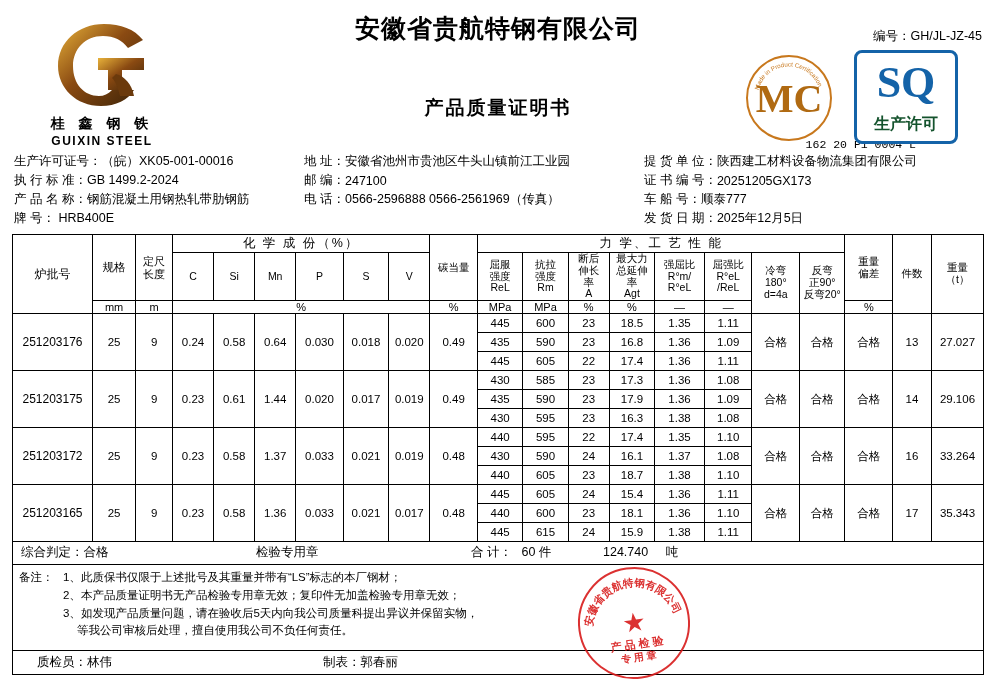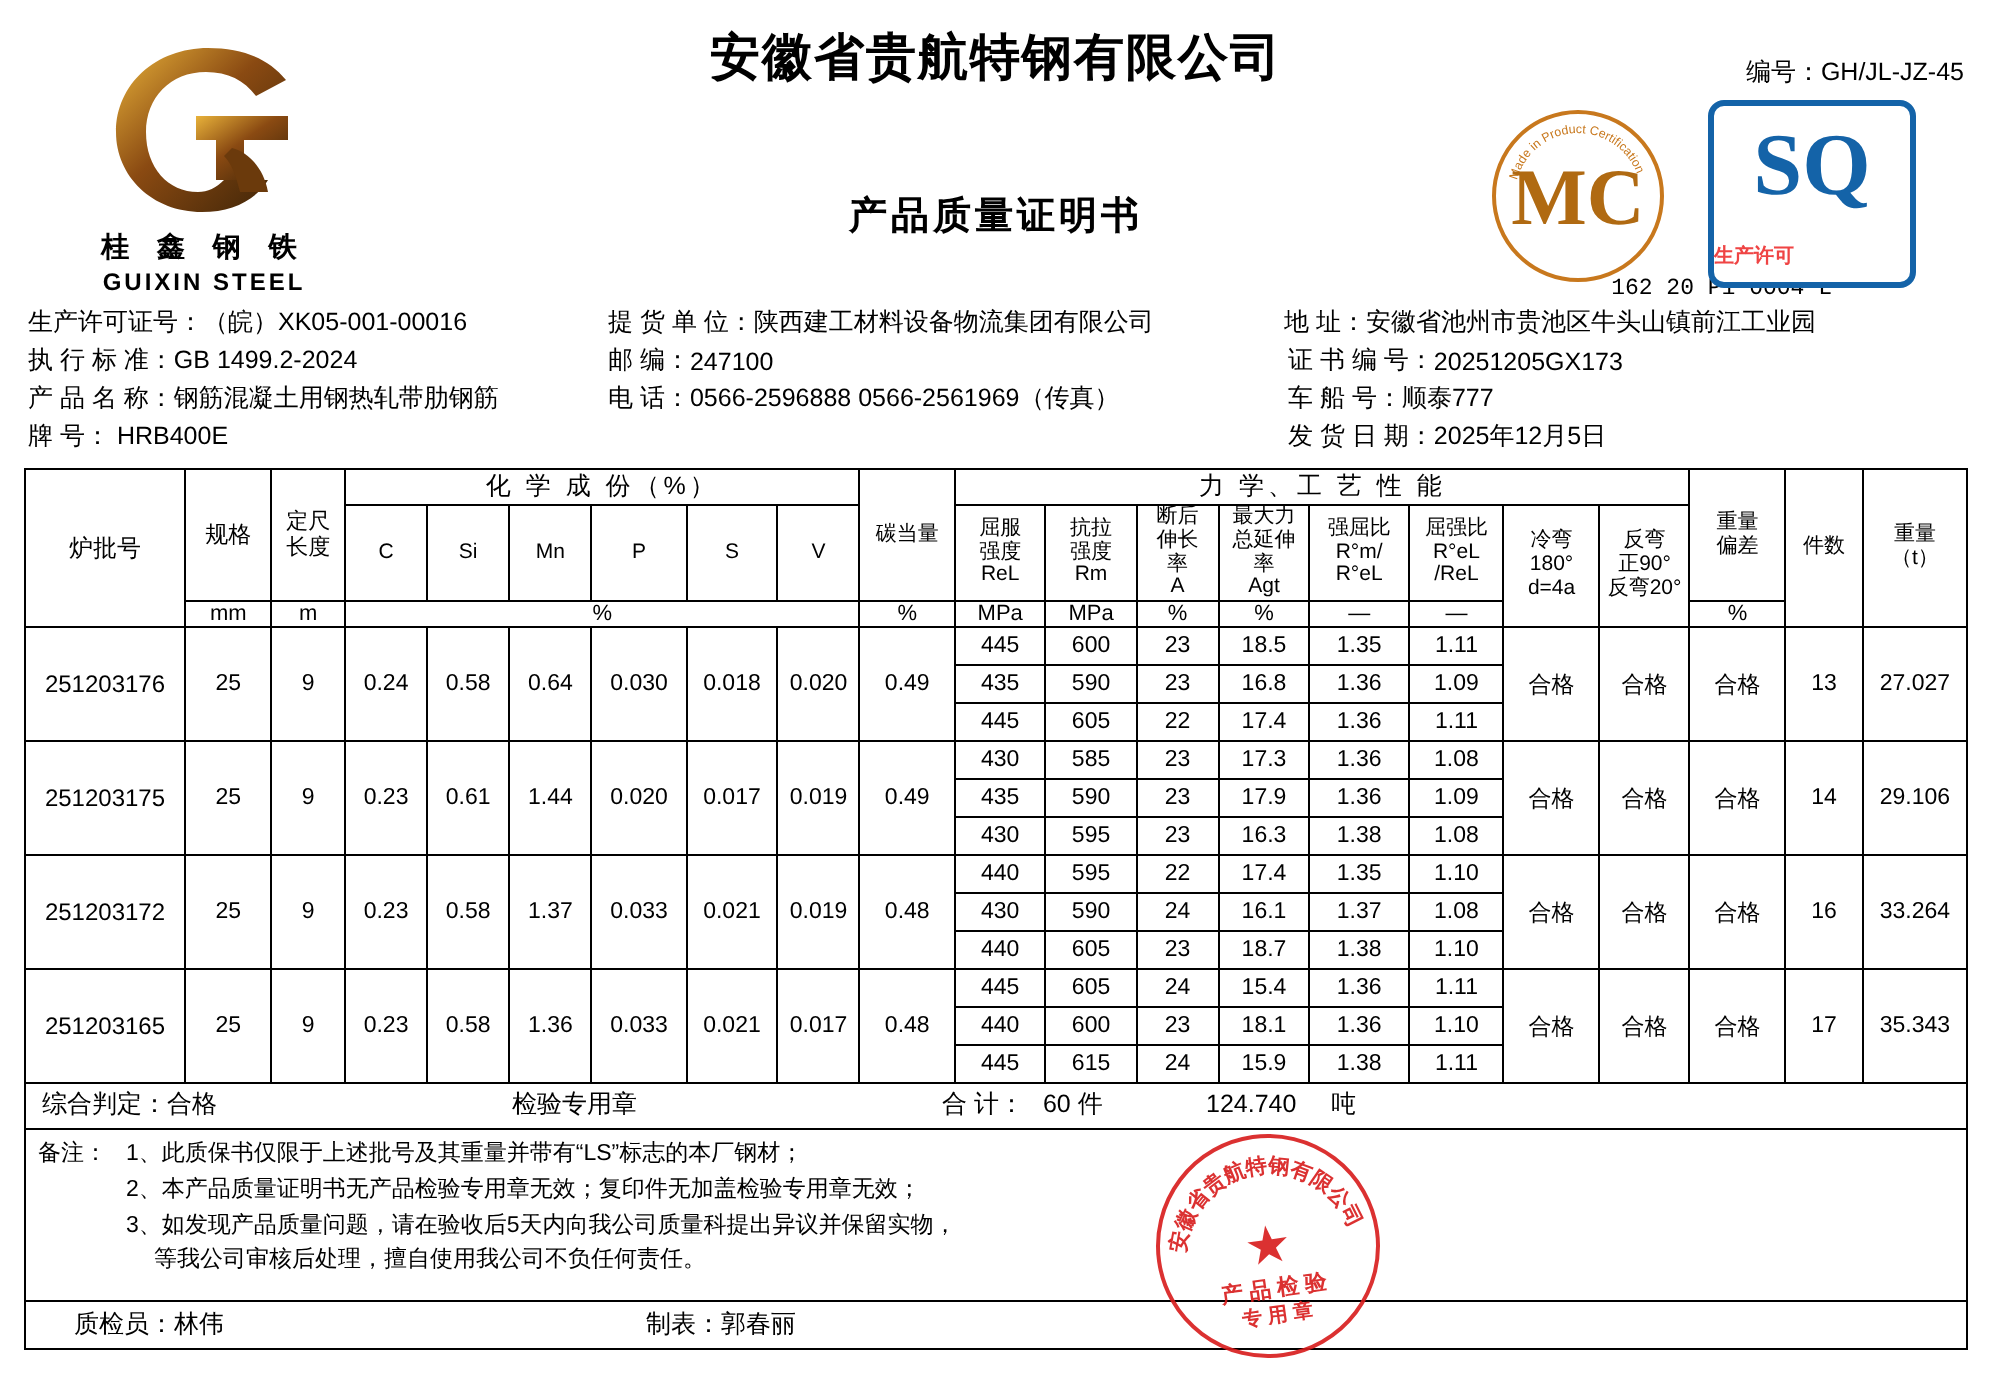--- a/index.html
+++ b/index.html
@@ -61,22 +61,22 @@
     position: absolute; right: 38px; top: 50px;
     width: 104px; height: 94px; border: 3px solid #1463a8; border-radius: 8px;
     background: #fff;
   }
   .sq-stamp .sq {
     position: absolute; left: 0; right: 0; top: 4px; text-align: center;
     font-size: 44px; font-weight: bold; color: #1463a8; font-family: "Liberation Serif", serif;
     line-height: 52px;
   }
   .sq-stamp .sq-sub {
-    position: absolute; left: 0; right: 0; bottom: 6px; text-align: left;
-    font-size: 10px; font-weight: bold; color: #ef4444;
+    position: absolute; left: 0; right: 0; bottom: 6px; text-align: center;
+    font-size: 16px; font-weight: bold; color: #14532d;
   }
 
   
   .info {
     position: relative;
     padding: 0 14px;
     font-size: 12.5px;
   }
   .info-row { display: flex; height: 19px; align-items: center; }
   .info-col { display: flex; align-items: center; }
@@ -185,27 +185,27 @@
 
     <div class="sq-stamp">
       <div class="sq">SQ</div>
       <div class="sq-sub">生产许可</div>
     </div>
   </div>
 
   <div class="info">
     <div class="info-row">
       <div class="info-col c1">生产许可证号：（皖）XK05-001-00016</div>
+      <div class="info-col c2">
+        <span>地    址：</span>
+          <span>安徽省池州市贵池区牛头山镇前江工业园</span>
+      </div>
       <div class="info-col c3">
         <span>提 货 单 位：</span>
           <span>陕西建工材料设备物流集团有限公司</span>
-      </div>
-      <div class="info-col c2">
-        <span>地    址：</span>
-          <span>安徽省池州市贵池区牛头山镇前江工业园</span>
       </div>
     </div>
     <div class="info-row">
       <div class="info-col c1">执  行  标  准：GB 1499.2-2024</div>
       <div class="info-col c2">
         <span>邮    编：</span>
           <span>247100</span>
       </div>
       <div class="info-col c3">
         <span>证 书 编 号：</span>

